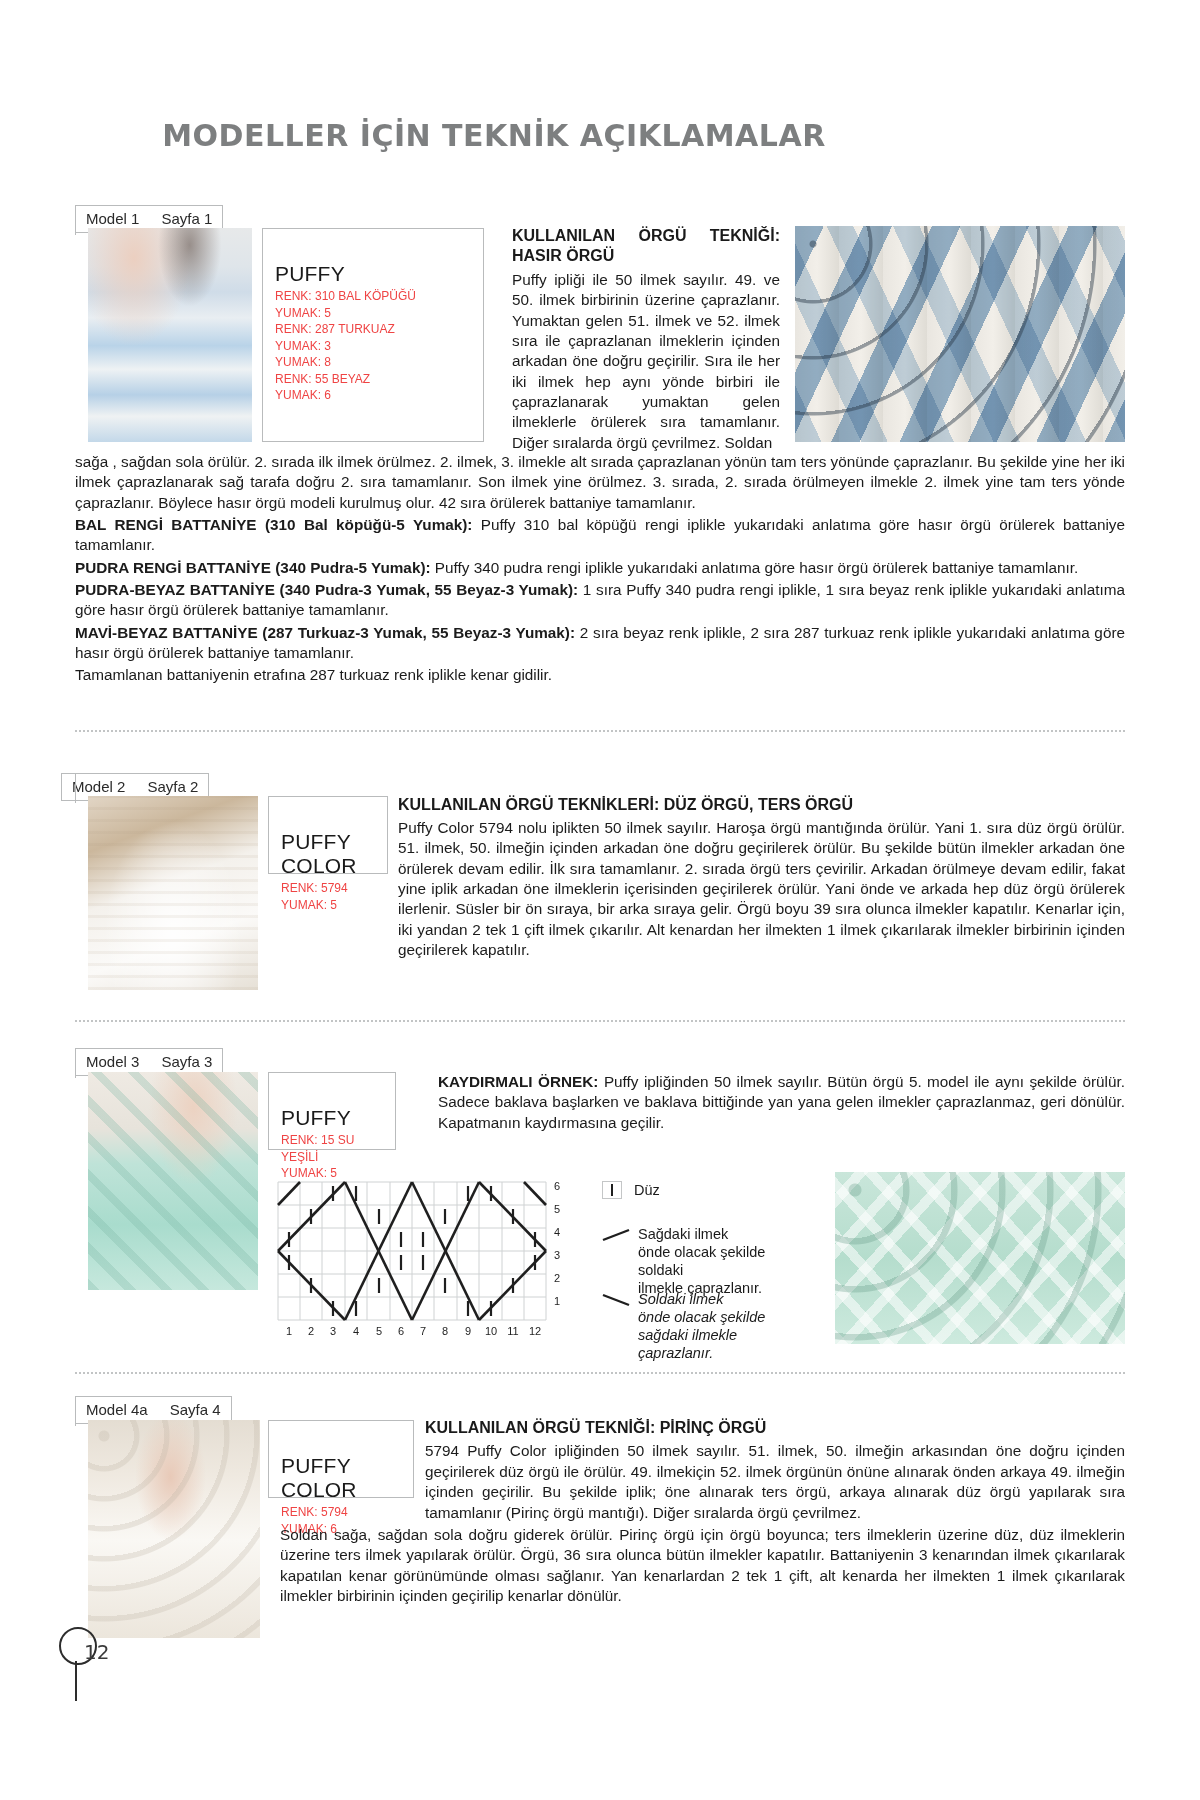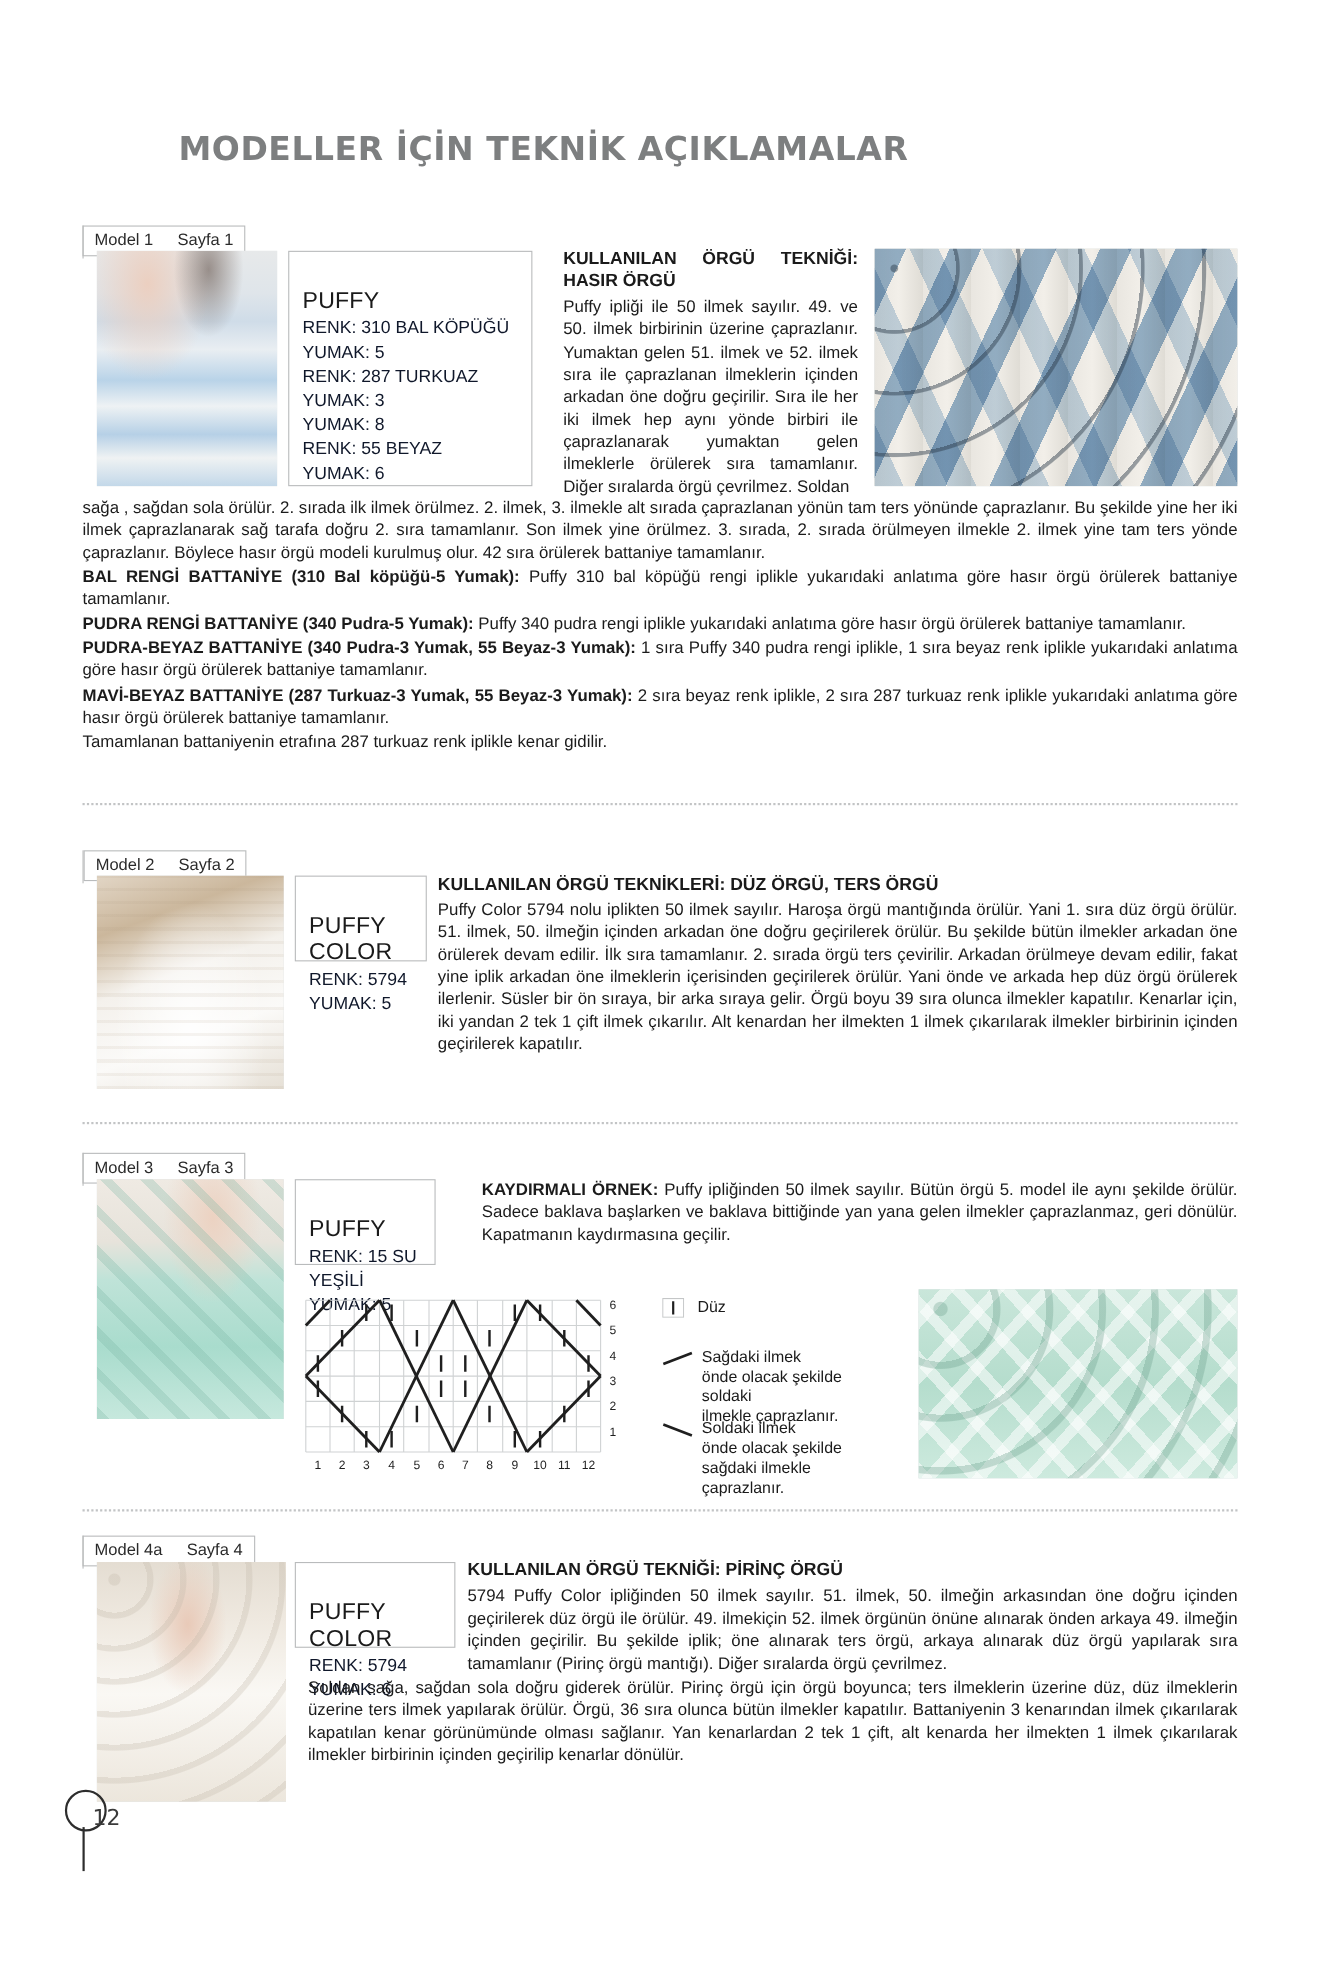--- a/index.html
+++ b/index.html
@@ -65,23 +65,23 @@
     box-sizing: border-box;
   }
   .yarn-brand {
     font-weight: normal;
     font-size: 21px;
     letter-spacing: 0.2px;
     margin-bottom: 2px;
     margin-top: 25px;
   }
   .yarn-line {
-    font-size: 16px;
+    font-size: 12px;
     line-height: 1.38;
-    color: #0f172a;
+    color: #ef4444;
   }
 
   .tech-head {
     font-weight: bold;
     font-size: 16px;
     line-height: 1.28;
   }
   .tech-head.justify { text-align: justify; text-align-last: justify; }
 
   p.body {
@@ -182,21 +182,21 @@
     <p class="body">sağa , sağdan sola örülür. 2. sırada ilk ilmek örülmez. 2. ilmek, 3. ilmekle alt sırada çaprazlanan yönün tam ters yönünde çaprazlanır. Bu şekilde yine her iki ilmek çaprazlanarak sağ tarafa doğru 2. sıra tamamlanır. Son ilmek yine örülmez. 3. sırada, 2. sırada örülmeyen ilmekle 2. ilmek yine tam ters yönde çaprazlanır. Böylece hasır örgü modeli kurulmuş olur. 42 sıra örülerek battaniye tamamlanır.</p>
     <p class="body" style="margin-top:2px;"><b>BAL RENGİ BATTANİYE (310 Bal köpüğü-5 Yumak):</b><span> Puffy 310 bal köpüğü rengi iplikle yukarıdaki anlatıma göre  hasır örgü örülerek battaniye tamamlanır.</span></p>
     <p class="body" style="margin-top:2px;"><b>PUDRA RENGİ BATTANİYE (340 Pudra-5 Yumak):</b><span> Puffy 340 pudra rengi iplikle yukarıdaki anlatıma göre  hasır örgü örülerek battaniye tamamlanır.</span></p>
     <p class="body" style="margin-top:2px;"><b>PUDRA-BEYAZ BATTANİYE (340 Pudra-3 Yumak, 55 Beyaz-3 Yumak):</b><span> 1 sıra Puffy 340 pudra rengi iplikle, 1 sıra beyaz renk iplikle yukarıdaki anlatıma göre hasır örgü örülerek battaniye tamamlanır.</span></p>
     <p class="body" style="margin-top:2px;"><b>MAVİ-BEYAZ BATTANİYE (287 Turkuaz-3 Yumak, 55 Beyaz-3 Yumak):</b><span> 2 sıra beyaz renk iplikle, 2 sıra 287 turkuaz renk iplikle yukarıdaki anlatıma göre hasır örgü örülerek battaniye tamamlanır.</span></p>
     <p class="body" style="margin-top:2px;">Tamamlanan battaniyenin etrafına 287 turkuaz renk iplikle kenar gidilir.</p>
   </div>
 
   <div class="dotted-sep" style="left:75px; top:730px; width:1050px;"></div>
 
-  <div class="model-tag" style="left:76px; top:773px;text-align:right;">
+  <div class="model-tag" style="left:61px; top:773px;text-align:right;">
     <span>Model 2</span><span class="tag-sep"></span><span>Sayfa 2</span>
   </div>
   <div class="vline" style="left:75px; top:773px; height:30px;"></div>
 
   <div class="photo" style="left:88px; top:796px; width:170px; height:194px;">
     <div class="grad" style="background:linear-gradient(160deg, #e2d6c6 0%, #cbb79c 22%, #f4f1ec 45%, #fbfaf8 70%, #e6e0d6 100%);"></div>
     <div class="grad" style="background:radial-gradient(ellipse at 50% 72%, rgba(255,255,255,0.92) 0%, rgba(255,255,255,0) 58%);"></div>
     <div class="grad" style="background:repeating-linear-gradient(0deg, rgba(170,150,125,0.18) 0px, rgba(170,150,125,0.18) 3px, rgba(0,0,0,0) 3px, rgba(0,0,0,0) 12px); opacity:0.6;"></div>
   </div>
 
@@ -338,21 +338,21 @@
 
   <div class="legend-item" style="left:602px; top:1225px; width:200px;">
     <svg width="28" height="14" style="position:absolute; left:0; top:3px;">
       <line x1="1" y1="12" x2="27" y2="2" stroke="#1f1f1f" stroke-width="2.4"></line>
     </svg>
     <div style="margin-left:36px; white-space:pre-line;">Sağdaki ilmek
 önde olacak şekilde soldaki
 ilmekle çaprazlanır.</div>
   </div>
 
-  <div class="legend-item" style="left:602px; top:1290px; width:210px;">
+  <div class="legend-item" style="left:602px; top:1290px; width:210px;font-style:italic;">
     <svg width="28" height="14" style="position:absolute; left:0; top:3px;">
       <line x1="1" y1="2" x2="27" y2="12" stroke="#1f1f1f" stroke-width="2.4"></line>
     </svg>
     <div style="margin-left:36px; white-space:pre-line;">Soldaki ilmek
 önde olacak şekilde
 sağdaki ilmekle çaprazlanır.</div>
   </div>
 
   <div class="photo" style="left:835px; top:1172px; width:290px; height:172px;">
     <div class="grad" style="background:linear-gradient(180deg, #c9e6da 0%, #b5ddcd 50%, #cdeade 100%);"></div>

